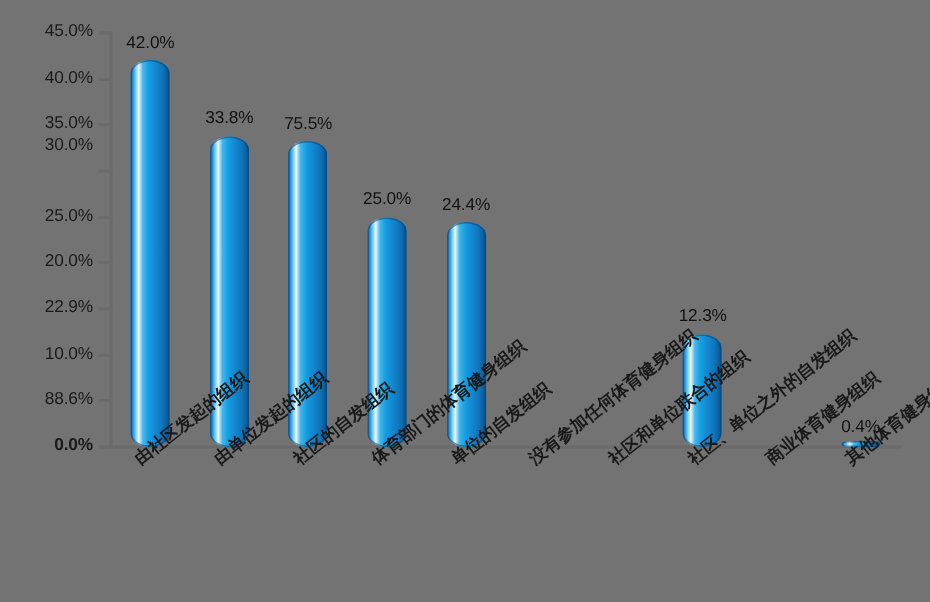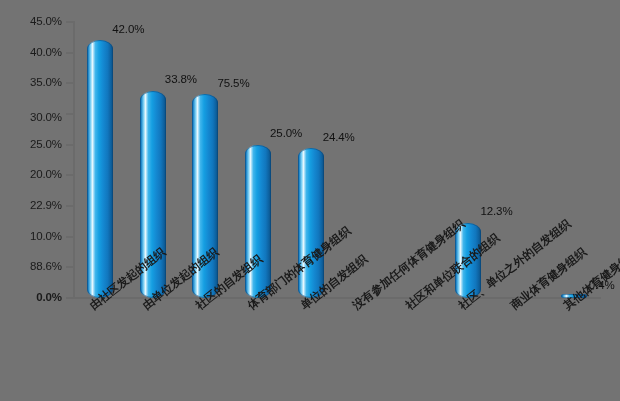--- a/index.html
+++ b/index.html
@@ -110,21 +110,20 @@
 
   .bar-value {
     position: absolute;
     left: 50%;
     transform: translateX(-50%);
     font-size: 11.5px;
     color: #111111;
     white-space: nowrap;
     line-height: 1;
     letter-spacing: -0.1px;
-    margin-left: 28px;
   }
 
   
   .cat-label {
     position: absolute;
     top: 303px;
     transform-origin: left top;
     transform: rotate(-38deg);
     font-size: 11.5px;
     font-weight: 700;
@@ -136,21 +135,21 @@
 </style>
 </head>
 <body>
 
 <div id="chart-root">
 
   <div class="y-tick-labels">
       <div class="tick-label" style="top: 16px;">45.0%</div>
       <div class="tick-label" style="top: 46.6667px;">40.0%</div>
       <div class="tick-label" style="top: 77.3333px;">35.0%</div>
-      <div class="tick-label" style="top: 112px;">30.0%</div>
+      <div class="tick-label" style="top: 92px;">30.0%</div>
       <div class="tick-label" style="top: 138.667px;">25.0%</div>
       <div class="tick-label" style="top: 169.333px;">20.0%</div>
       <div class="tick-label" style="top: 200px;">22.9%</div>
       <div class="tick-label" style="top: 230.667px;">10.0%</div>
       <div class="tick-label" style="top: 261.333px;">88.6%</div>
       <div class="tick-label" style="top: 292px; font-weight: bold;">0.0%</div>
     </div>
 
   <div class="axis-y-line"></div>
   <div class="axis-x-line"></div>

